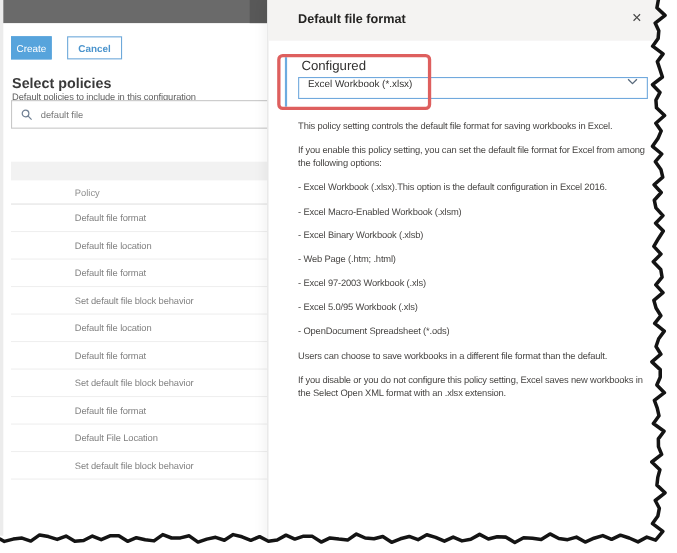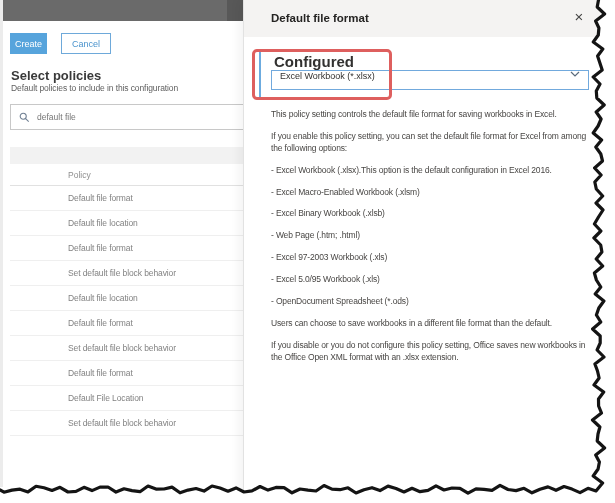--- a/index.html
+++ b/index.html
@@ -9,26 +9,26 @@
 
   
   .left-panel { position:absolute; inset:0; background:#fff; }
   .edge-strip { position:absolute; left:0; top:0; width:3px; height:487px; background:#ececec; }
   .topbar { position:absolute; left:3px; top:0; width:240px; height:21px; background:#6a6a6a; }
   .topbar-seg { position:absolute; right:0; top:0; width:16px; height:21px; background:#585858; }
 
   .btn { position:absolute; top:33px; height:21px; display:flex; align-items:center; justify-content:center;
          font-size:9px; cursor:pointer; }
   .btn-create { left:10px; width:37px; background:#57a4dc; color:#fff; border:1px solid #57a4dc; }
-  .btn-cancel { left:61px; width:50px; background:#fff; color:#4b94cd; border:1px solid #6ea9da; font-weight:normal; }
+  .btn-cancel { left:61px; width:50px; background:#fff; color:#4b94cd; border:1px solid #6ea9da; font-weight:bold; }
 
   .page-title { position:absolute; left:11px; top:68px; font-size:13px; font-weight:700; color:#3a3a3a; }
   .page-subtitle { position:absolute; left:11px; top:83px; font-size:8.5px; color:#5f5f5f; letter-spacing:-0.1px; }
 
-  .search-box { position:absolute; left:10px; top:104px; width:252px; height:23px; border:1px solid #c8c8c8;
+  .search-box { position:absolute; left:10px; top:91px; width:252px; height:23px; border:1px solid #c8c8c8;
                 background:#fff; display:flex; align-items:center; padding:12px 8px; }
   .search-box input { border:none; outline:none; flex:1; font-family:"Liberation Sans",sans-serif;
                       font-size:8.5px; color:#767676; margin-left:7px; background:transparent; }
 
   .policy-table { position:absolute; left:10px; top:147px; width:252px; }
   .table-band { height:17px; background:#f2f2f2; }
   .thead { height:22px; border-bottom:1px solid #e1e1e1; position:relative; font-size:8.5px; color:#8f8f8f; }
   .thead span, .trow span { position:absolute; top:50%; transform:translateY(-50%); white-space:nowrap;padding-left:40px; }
   .cell-policy, .col-policy { left:18px; }
   .cell-app, .col-app { left:200px; }
@@ -37,21 +37,21 @@
 
   
   .flyout { position:absolute; left:243px; top:0; width:372px; height:503px; background:#fff;
             border-left:1px solid #e2e2e2; box-shadow:-4px 0 10px rgba(0,0,0,0.05); }
   .flyout-header { position:absolute; left:0; top:0; right:0; height:37px; background:#f4f3f2; }
   .flyout-title { position:absolute; left:27px; top:0; line-height:37px; font-size:11.5px; font-weight:bold; color:#252423; }
   .close-btn { position:absolute; top:7px; right:27px; width:18px; height:18px; display:flex; align-items:center;
                justify-content:center; font-size:15px; color:#454545; cursor:pointer; }
 
   .accent-line { position:absolute; left:15px; top:52px; width:2px; height:45px; background:#6cabdf; }
-  .configured-label { position:absolute; left:30px; top:53px; font-size:15px; font-weight:bold; color:#323130; }
+  .configured-label { position:absolute; left:30px; top:53px; font-size:12px; font-weight:normal; color:#323130; }
   .dropdown { position:absolute; left:27px; top:70px; width:318px; height:20px; border:1px solid #71a9dd;
               background:#fff; display:flex; align-items:flex-start; padding:0 8px; cursor:pointer; }
   .dropdown-value { font-size:9px; color:#323130; flex:1; }
   .chevron { display:flex; align-items:center; }
 
   .annotation-box { position:absolute; left:8px; top:49px; width:140px; height:51px;
                     border:3px solid #de5f5e; border-radius:5px; pointer-events:none; }
 
   .description { position:absolute; left:27px; top:109px; width:322px; }
   .description p { font-size:8.5px; line-height:1.4; color:#484644; letter-spacing:-0.15px; margin:0 0 10px; }
@@ -161,21 +161,21 @@
         <p>This policy setting controls the default file format for saving workbooks in Excel.</p>
         <p>If you enable this policy setting, you can set the default file format for Excel from among the following options:</p>
         <p>- Excel Workbook (.xlsx).This option is the default configuration in Excel 2016.</p>
         <p>- Excel Macro-Enabled Workbook (.xlsm)</p>
         <p>- Excel Binary Workbook (.xlsb)</p>
         <p>- Web Page (.htm; .html)</p>
         <p>- Excel 97-2003 Workbook (.xls)</p>
         <p>- Excel 5.0/95 Workbook (.xls)</p>
         <p>- OpenDocument Spreadsheet (*.ods)</p>
         <p>Users can choose to save workbooks in a different file format than the default.</p>
-        <p>If you disable or you do not configure this policy setting, Office saves new workbooks in the Office Open XML format with an .xlsx extension.</p>
+        <p>If you disable or you do not configure this policy setting, Excel saves new workbooks in the Select Open XML format with an .xlsx extension.</p>
       </div>
   </div>
 
   <svg id="torn-svg">
     <polygon id="torn-white" fill="#ffffff" stroke="none" points="598.5,0 597.2,7 604.6,14 595.6,21 598.9,28 598.3,35 593.3,42 602.8,49 597.6,56 599.9,63 602.2,70 593.2,77 600.0,84 596.3,91 596.8,98 604.2,105 596.2,112 601.1,119 598.1,126 593.2,133 601.6,140 595.8,147 600.8,154 602.5,161 594.6,168 601.1,175 594.8,182 596.3,189 602.7,196 596.0,203 603.0,210 598.5,217 594.4,224 600.9,231 593.9,238 600.7,245 601.9,252 596.2,259 602.7,266 594.4,273 596.4,280 600.8,287 595.2,294 603.9,301 598.8,308 596.4,315 600.8,322 592.6,329 600.2,336 600.2,343 597.1,350 604.0,357 594.9,364 597.5,371 599.1,378 594.0,385 603.7,392 598.5,399 598.6,406 601.5,413 592.5,420 599.9,427 598.0,434 597.2,441 604.6,448 595.7,455 599.4,462 598.1,469 593.2,476 602.6,483 596,491.0 588,488.3 580,492.6 572,489.1 564,486.5 556,490.3 548,486.9 540,489.3 532,492.8 524,488.3 516,490.6 508,489.5 500,485.4 492,490.4 484,489.3 476,488.9 468,493.2 460,488.3 452,488.0 444,490.0 436,485.8 428,490.3 420,491.7 412,488.3 404,492.0 396,488.5 388,486.1 380,490.6 372,487.7 364,489.8 356,493.0 348,487.8 340,489.7 332,489.1 324,485.5 316,491.0 308,490.1 300,489.0 292,492.8 284,487.6 276,487.4 268,490.1 260,486.5 252,490.9 244,492.0 236,487.9 228,491.2 220,488.0 212,486.0 204,491.1 196,488.5 188,490.1 180,492.8 172,487.1 164,489.0 156,489.1 148,486.0 140,491.7 132,490.6 124,488.8 116,492.1 108,487.0 100,487.1 92,490.6 84,487.3 76,491.4 68,492.0 60,487.3 52,490.4 44,487.8 36,486.3 28,491.9 20,489.2 12,490.1 4,492.2 0,490 0,503 615,503 615,0"></polygon>
     <polyline id="torn-line" fill="none" stroke="#141414" stroke-width="3.2" stroke-linejoin="round" stroke-linecap="round" points="598.5,0 597.2,7 604.6,14 595.6,21 598.9,28 598.3,35 593.3,42 602.8,49 597.6,56 599.9,63 602.2,70 593.2,77 600.0,84 596.3,91 596.8,98 604.2,105 596.2,112 601.1,119 598.1,126 593.2,133 601.6,140 595.8,147 600.8,154 602.5,161 594.6,168 601.1,175 594.8,182 596.3,189 602.7,196 596.0,203 603.0,210 598.5,217 594.4,224 600.9,231 593.9,238 600.7,245 601.9,252 596.2,259 602.7,266 594.4,273 596.4,280 600.8,287 595.2,294 603.9,301 598.8,308 596.4,315 600.8,322 592.6,329 600.2,336 600.2,343 597.1,350 604.0,357 594.9,364 597.5,371 599.1,378 594.0,385 603.7,392 598.5,399 598.6,406 601.5,413 592.5,420 599.9,427 598.0,434 597.2,441 604.6,448 595.7,455 599.4,462 598.1,469 593.2,476 602.6,483 596,491.0 588,488.3 580,492.6 572,489.1 564,486.5 556,490.3 548,486.9 540,489.3 532,492.8 524,488.3 516,490.6 508,489.5 500,485.4 492,490.4 484,489.3 476,488.9 468,493.2 460,488.3 452,488.0 444,490.0 436,485.8 428,490.3 420,491.7 412,488.3 404,492.0 396,488.5 388,486.1 380,490.6 372,487.7 364,489.8 356,493.0 348,487.8 340,489.7 332,489.1 324,485.5 316,491.0 308,490.1 300,489.0 292,492.8 284,487.6 276,487.4 268,490.1 260,486.5 252,490.9 244,492.0 236,487.9 228,491.2 220,488.0 212,486.0 204,491.1 196,488.5 188,490.1 180,492.8 172,487.1 164,489.0 156,489.1 148,486.0 140,491.7 132,490.6 124,488.8 116,492.1 108,487.0 100,487.1 92,490.6 84,487.3 76,491.4 68,492.0 60,487.3 52,490.4 44,487.8 36,486.3 28,491.9 20,489.2 12,490.1 4,492.2 0,490"></polyline>
   </svg>
 </div>
 
 </body></html>

